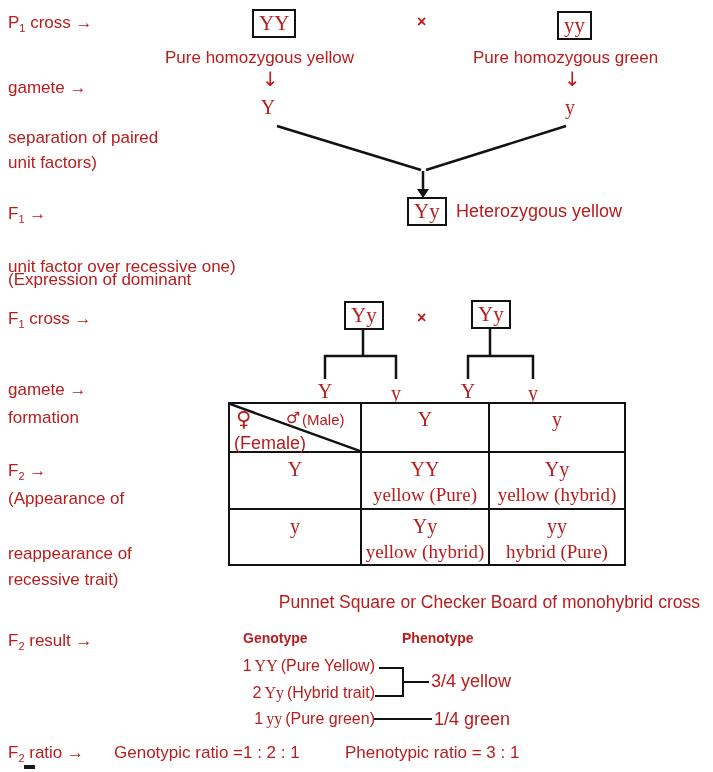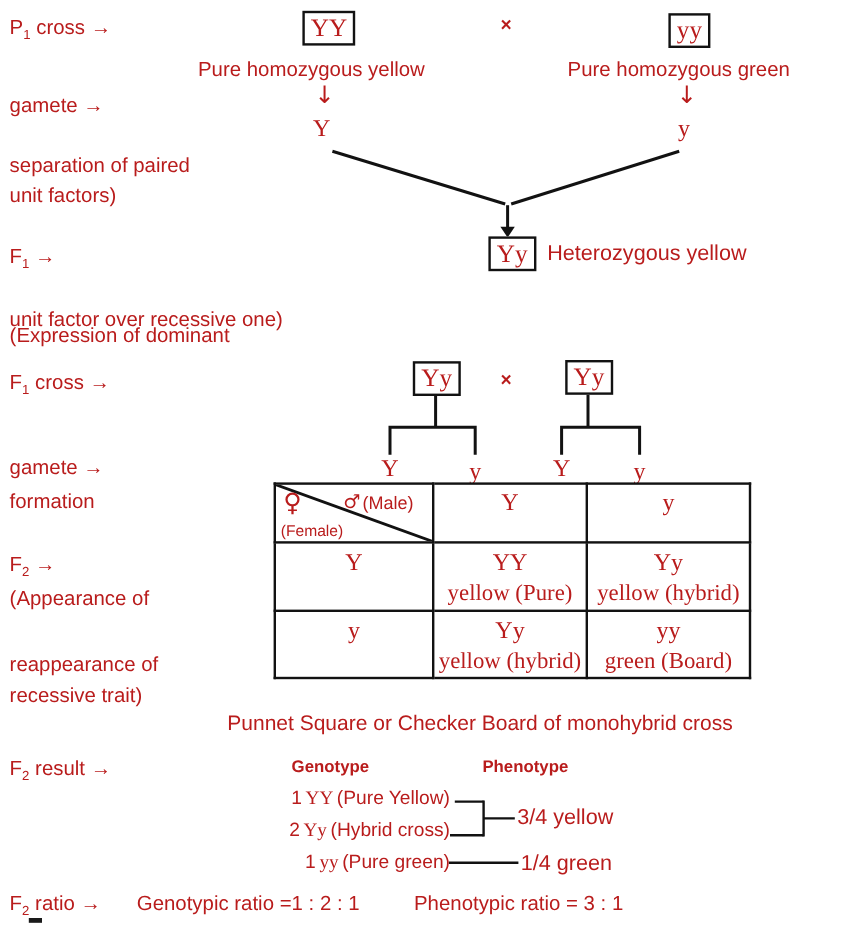--- a/index.html
+++ b/index.html
@@ -27,21 +27,21 @@
   .punnett td {
     border:2px solid #121212; padding:0; margin:0; vertical-align:top; text-align:center;
     font-family:"Liberation Serif","DejaVu Serif",serif; font-size:20px; line-height:26px;
     background:#fff;
   }
   .punnett td .pheno { font-size:19px; line-height:25px; }
   .corner-cell { position:relative; }
   .corner-cell .female-sym { position:absolute; left:6px; top:2px; font-size:21px; font-family:"DejaVu Sans",sans-serif; }
   .corner-cell .male-sym { position:absolute; left:56px; top:1px; font-size:16px; font-family:"DejaVu Sans",sans-serif; }
   .corner-cell .male-word { position:absolute; left:72px; top:3px; font-size:15px; font-family:"Liberation Sans",sans-serif; }
-  .corner-cell .female-word { position:absolute; left:4px; top:26px; font-size:13px; font-family:"Liberation Sans",sans-serif; }
+  .corner-cell .female-word { position:absolute; left:4px; top:26px; font-size:18px; font-family:"Liberation Sans",sans-serif; }
   .bold-head { font-size:14px; font-weight:bold; }
   .result-row { position:absolute; left:195px; width:180px; text-align:right; font-size:16px; }
   .result-row .genes { font-family:"Liberation Serif","DejaVu Serif",serif; margin:0 3px; }
   .ratio-text { font-size:17px; }
   .bottom-mark { position:absolute; left:24px; top:765px; width:11px; height:4px; background:#1a1a1a; }
 </style>
 </head>
 <body>
 
 <div class="page">
@@ -134,34 +134,34 @@
       </td>
     </tr>
     <tr style="height:54px;">
       <td style="padding-top:3px;">y</td>
       <td style="padding-top:3px;">
         <div>Yy</div>
         <div class="pheno">yellow (hybrid)</div>
       </td>
       <td style="padding-top:3px;">
         <div>yy</div>
-        <div class="pheno">green (Board)</div>
+        <div class="pheno">hybrid (Pure)</div>
       </td>
     </tr>
   </tbody>
     </table>
 
-  <div class="abs" style="left:100px; top:592px; width:600px; text-align:center; font-size:17.5px;">Punnet Square or Checker Board of monohybrid cross</div>
+  <div class="abs" style="left:100px; top:592px; width:600px; text-align:right; font-size:17.5px;">Punnet Square or Checker Board of monohybrid cross</div>
 
   <div class="abs lbl" style="left:8px; top:631px;"><span>F</span><sub class="sub-n">2</sub><span> result →</span></div>
   <div class="abs bold-head" style="left:243px; top:630px;">Genotype</div>
   <div class="abs bold-head" style="left:402px; top:630px;">Phenotype</div>
 
   <div class="result-row" style="top:657px;"><span>1</span><span class="genes">YY</span><span>(Pure Yellow)</span></div>
-  <div class="result-row" style="top:684px;"><span>2</span><span class="genes">Yy</span><span>(Hybrid cross)</span></div>
+  <div class="result-row" style="top:684px;"><span>2</span><span class="genes">Yy</span><span>(Hybrid trait)</span></div>
   <div class="result-row" style="top:710px;"><span>1</span><span class="genes">yy</span><span>(Pure green)</span></div>
 
   <div class="abs" style="left:431px; top:671px; font-size:18px;">3/4 yellow</div>
   <div class="abs" style="left:434px; top:709px; font-size:18px;">1/4 green</div>
 
   <div class="abs ratio-text" style="left:8px; top:743px;"><span>F</span><sub class="sub-n">2</sub><span> ratio →</span></div>
   <div class="abs ratio-text" style="left:114px; top:743px;">Genotypic  ratio =1 : 2  : 1</div>
   <div class="abs ratio-text" style="left:345px; top:743px;">Phenotypic ratio = 3 : 1</div>
 
   <div class="bottom-mark"></div>

